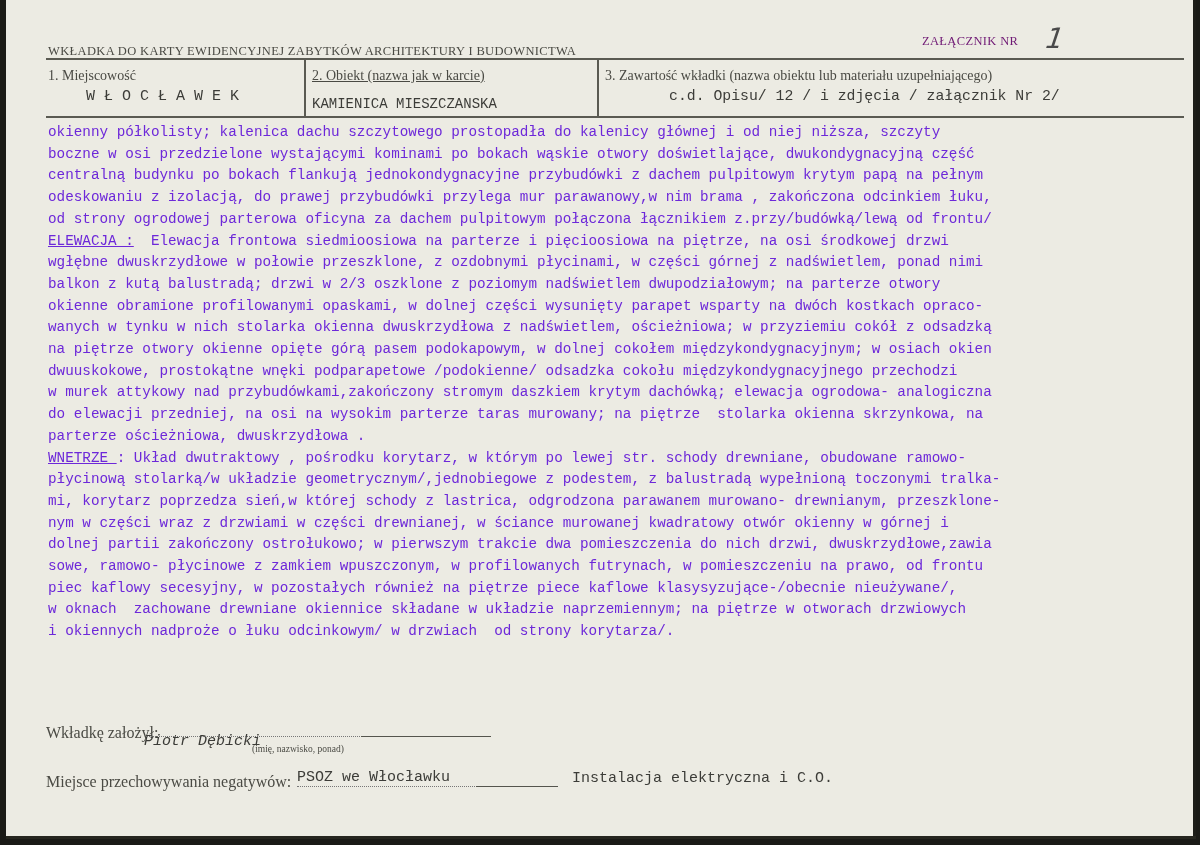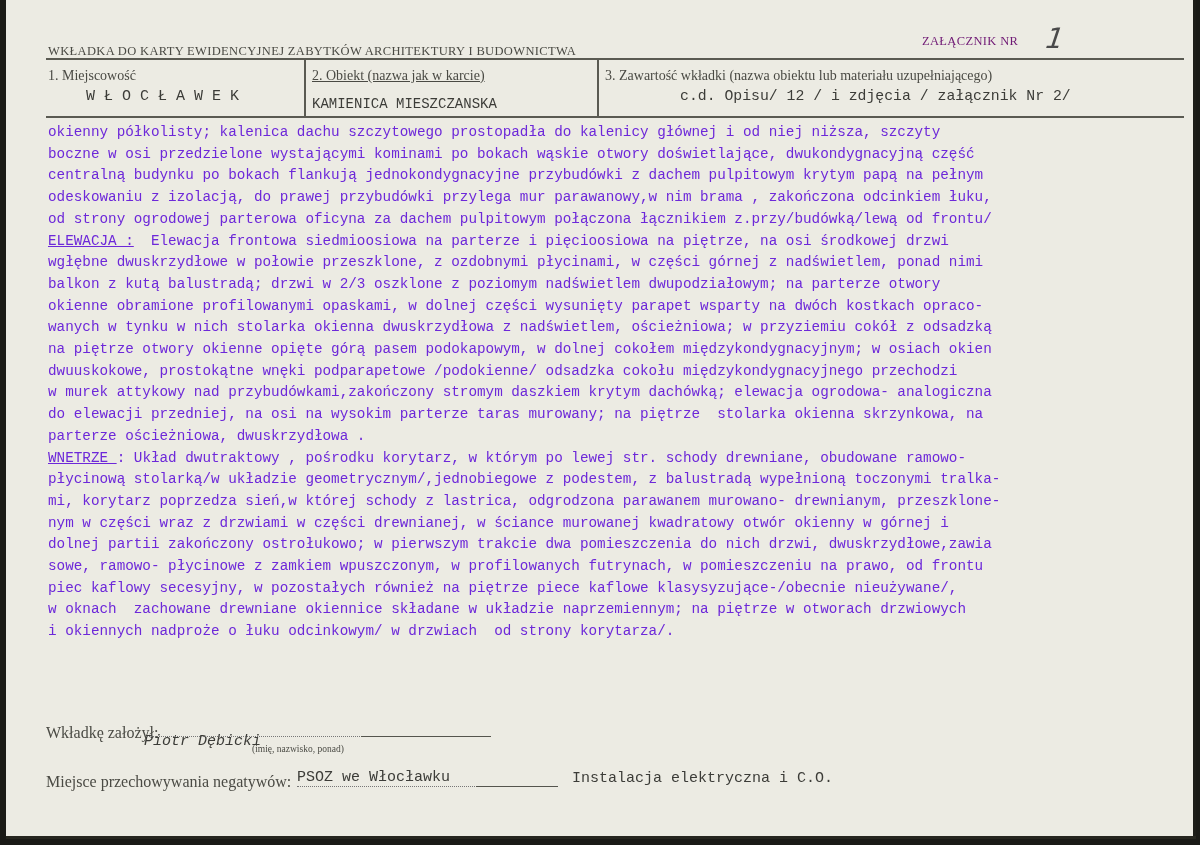--- a/index.html
+++ b/index.html
@@ -112,21 +112,21 @@
   <div class="vrule" style="left:298px; top:59px; height:58px;"></div>
   <div class="vrule" style="left:591px; top:59px; height:58px;"></div>
 
   <div class="field-label" style="left:42px; top:68px;">1. Miejscowość</div>
   <div class="field-value typed city" style="left:80px; top:88px;">WŁOCŁAWEK</div>
 
   <div class="field-label" style="left:306px; top:68px;text-decoration:underline;">2. Obiekt (nazwa jak w karcie)</div>
   <div class="field-value typed" style="left:306px; top:88px; font-size:14px;margin-top:8px;">KAMIENICA MIESZCZANSKA</div>
 
   <div class="field-label" style="left:599px; top:68px;">3. Zawartość wkładki (nazwa obiektu lub materiału uzupełniającego)</div>
-  <div class="field-value typed" style="left:663px; top:88px; font-size:14.8px;margin-left:11px;">c.d. Opisu/ 12 /  i zdjęcia / załącznik Nr 2/</div>
+  <div class="field-value typed" style="left:663px; top:88px; font-size:14.8px;">c.d. Opisu/ 12 /  i zdjęcia / załącznik Nr 2/</div>
 
   <div class="body-text"><div>okienny półkolisty; kalenica dachu szczytowego prostopadła do kalenicy głównej i od niej niższa, szczyty</div><div>boczne w osi przedzielone wystającymi kominami po bokach wąskie otwory doświetlające, dwukondygnacyjną część</div><div>centralną budynku po bokach flankują jednokondygnacyjne przybudówki z dachem pulpitowym krytym papą na pełnym</div><div>odeskowaniu z izolacją, do prawej przybudówki przylega mur parawanowy,w nim brama , zakończona odcinkiem łuku,</div><div>od strony ogrodowej parterowa oficyna za dachem pulpitowym połączona łącznikiem z.przy/budówką/lewą od frontu/</div><div><span class="section-head">ELEWACJA :</span><span>  Elewacja frontowa siedmioosiowa na parterze i pięcioosiowa na piętrze, na osi środkowej drzwi</span></div><div>wgłębne dwuskrzydłowe w połowie przeszklone, z ozdobnymi płycinami, w części górnej z nadświetlem, ponad nimi</div><div>balkon z kutą balustradą; drzwi w 2/3 oszklone z poziomym nadświetlem dwupodziałowym; na parterze otwory</div><div>okienne obramione profilowanymi opaskami, w dolnej części wysunięty parapet wsparty na dwóch kostkach opraco-</div><div>wanych w tynku w nich stolarka okienna dwuskrzydłowa z nadświetlem, ościeżniowa; w przyziemiu cokół z odsadzką</div><div>na piętrze otwory okienne opięte górą pasem podokapowym, w dolnej cokołem międzykondygnacyjnym; w osiach okien</div><div>dwuuskokowe, prostokątne wnęki podparapetowe /podokienne/ odsadzka cokołu międzykondygnacyjnego przechodzi</div><div>w murek attykowy nad przybudówkami,zakończony stromym daszkiem krytym dachówką; elewacja ogrodowa- analogiczna</div><div>do elewacji przedniej, na osi na wysokim parterze taras murowany; na piętrze  stolarka okienna skrzynkowa, na</div><div>parterze ościeżniowa, dwuskrzydłowa .</div><div><span class="section-head">WNETRZE </span><span>: Układ dwutraktowy , pośrodku korytarz, w którym po lewej str. schody drewniane, obudowane ramowo-</span></div><div>płycinową stolarką/w układzie geometrycznym/,jednobiegowe z podestem, z balustradą wypełnioną toczonymi tralka-</div><div>mi, korytarz poprzedza sień,w której schody z lastrica, odgrodzona parawanem murowano- drewnianym, przeszklone-</div><div>nym w części wraz z drzwiami w części drewnianej, w ściance murowanej kwadratowy otwór okienny w górnej i</div><div>dolnej partii zakończony ostrołukowo; w pierwszym trakcie dwa pomieszczenia do nich drzwi, dwuskrzydłowe,zawia</div><div>sowe, ramowo- płycinowe z zamkiem wpuszczonym, w profilowanych futrynach, w pomieszczeniu na prawo, od frontu</div><div>piec kaflowy secesyjny, w pozostałych również na piętrze piece kaflowe klasysyzujące-/obecnie nieużywane/,</div><div>w oknach  zachowane drewniane okiennice składane w układzie naprzemiennym; na piętrze w otworach drzwiowych</div><div>i okiennych nadproże o łuku odcinkowym/ w drzwiach  od strony korytarza/.</div></div>
 
   <div class="footer-label" style="left:40px; top:724px;">Wkładkę założył:</div>
   <div class="typed" style="position:absolute; left:138px; top:733px; font-size:15px;font-style:italic;">Piotr Dębicki</div>
   <div class="small-label" style="left:246px; top:744px;">(imię, nazwisko, ponad)</div>
   <div class="dotline" style="left:140px; top:736px; width:344px;"></div>
   <div class="solidline" style="left:355px; top:736px; width:130px;"></div>
 
   <div class="footer-label" style="left:40px; top:773px;">Miejsce przechowywania negatywów:</div>

